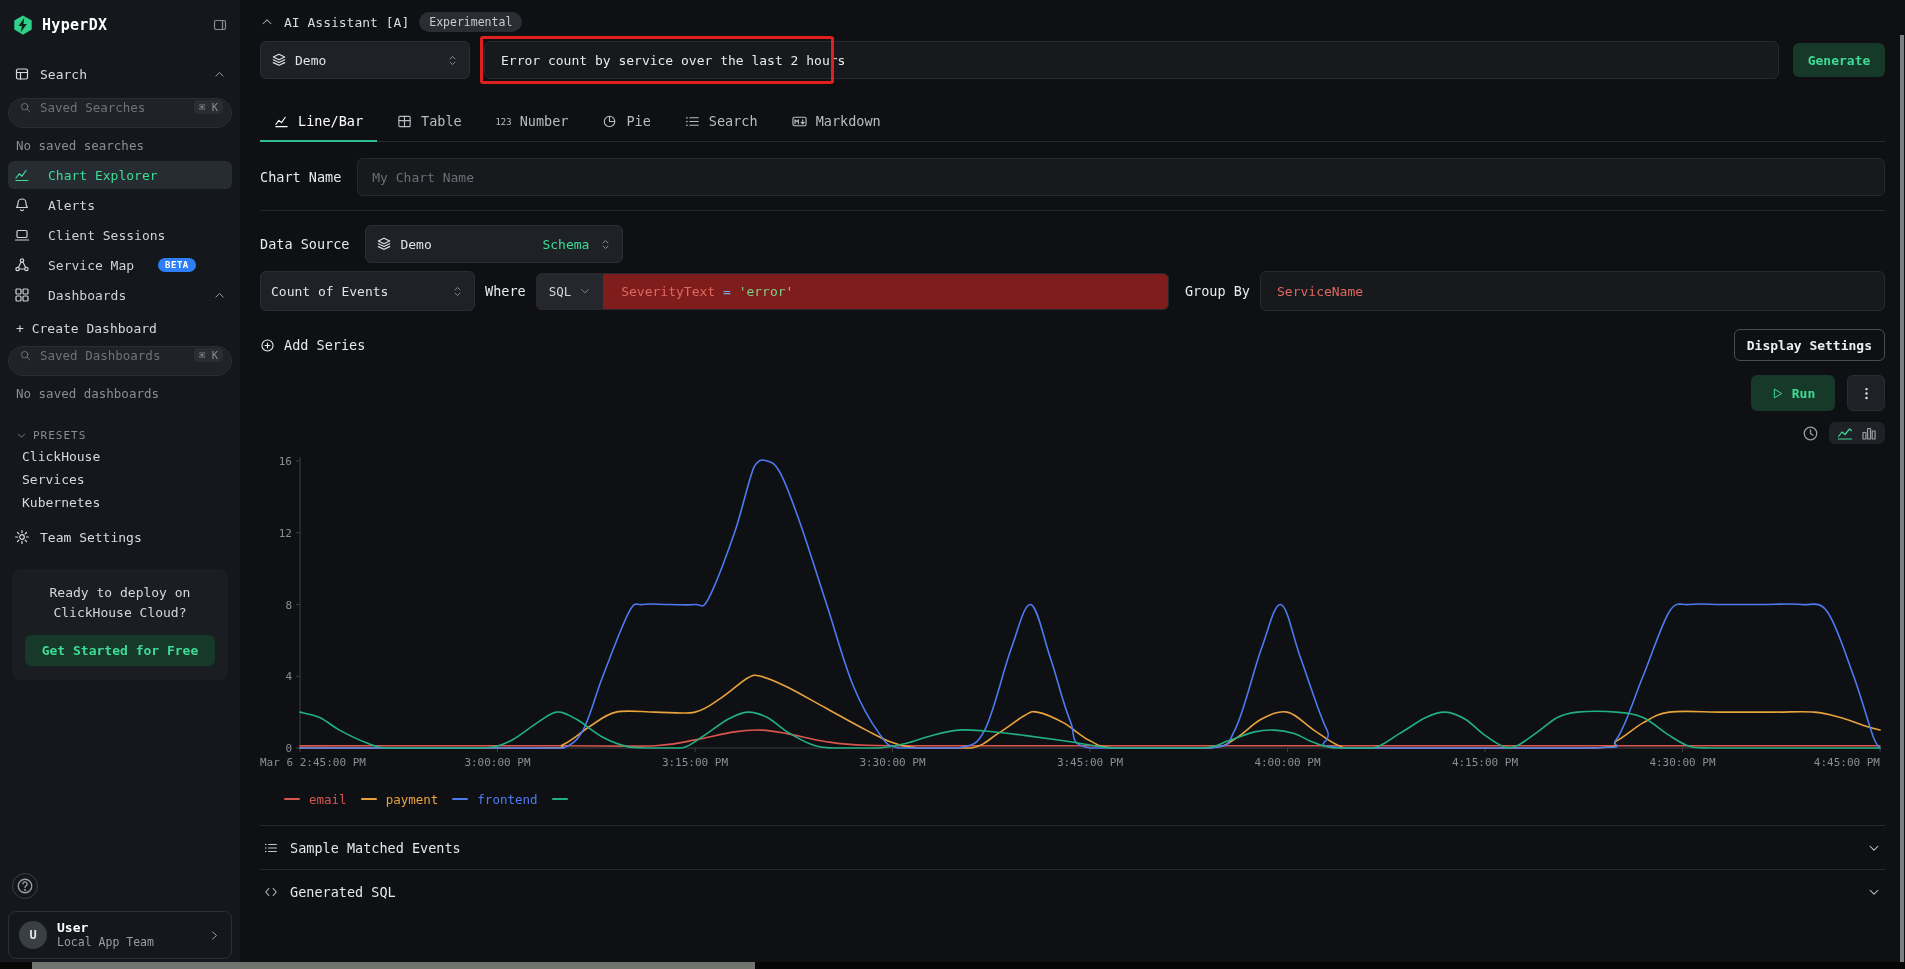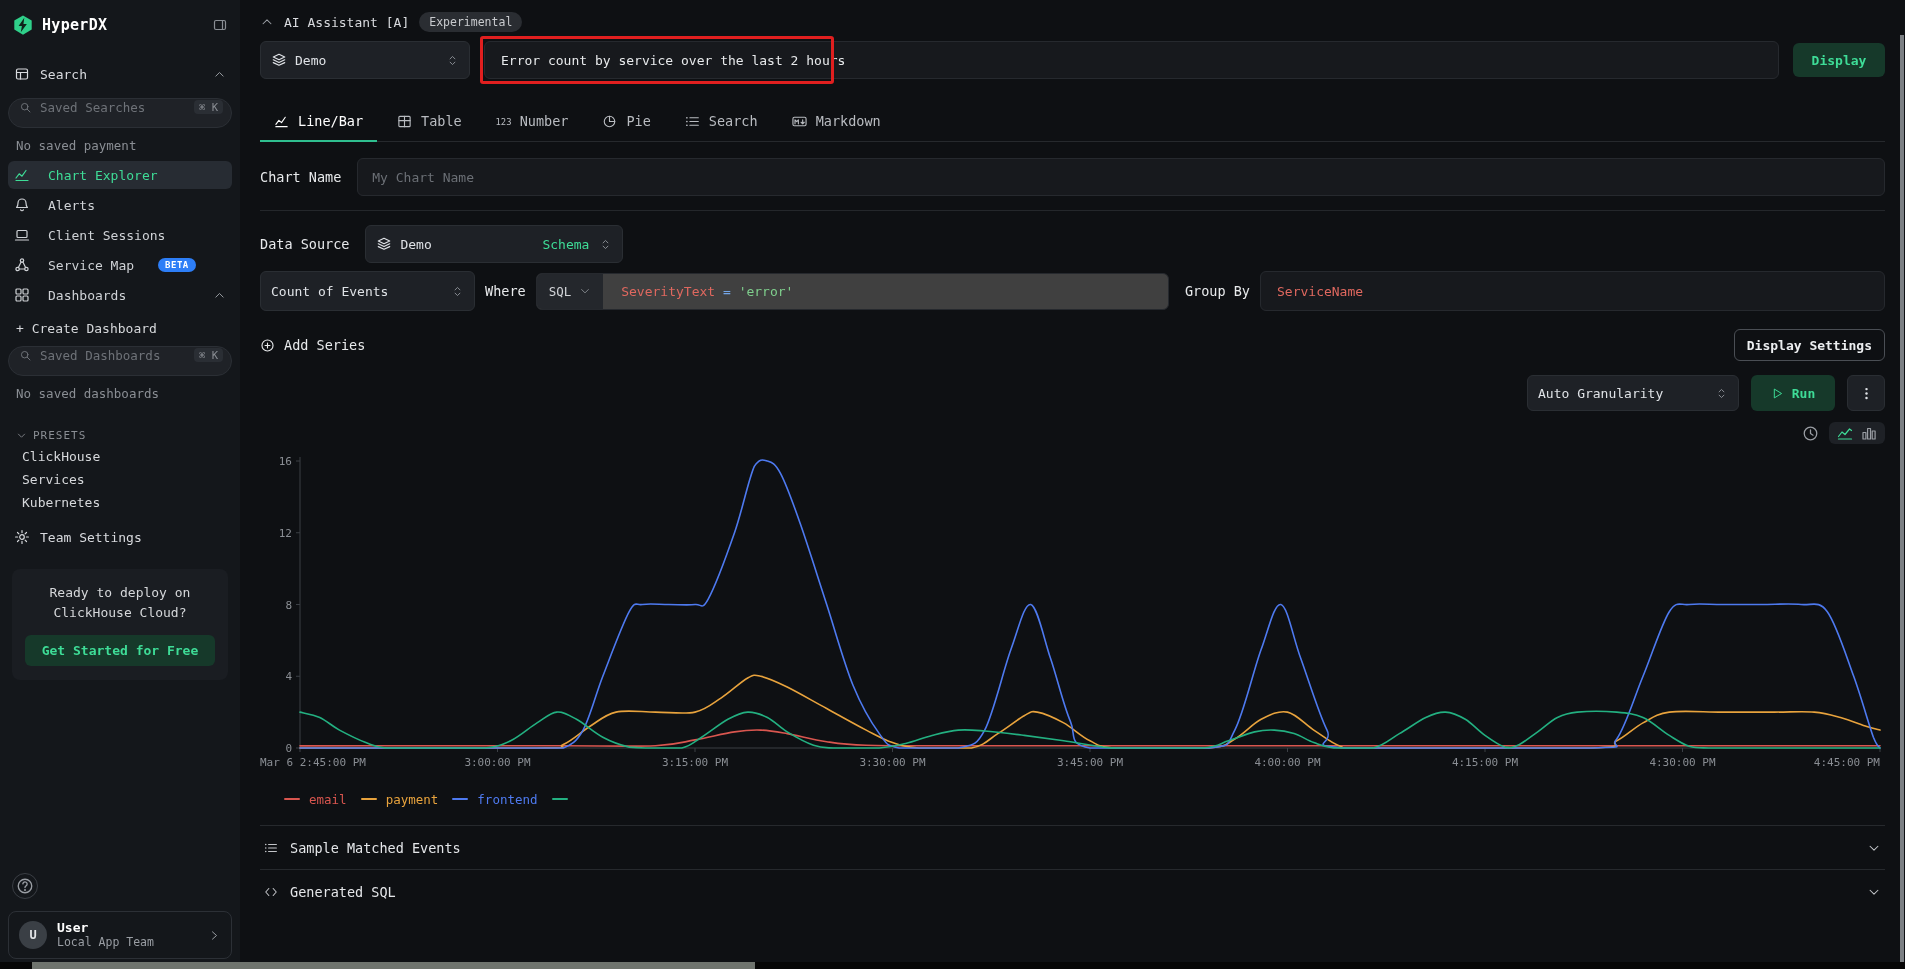--- a/index.html
+++ b/index.html
@@ -78,21 +78,21 @@
   .cn-row .tinput { flex:1; height:38px; }
   .hr { border:none; border-top:1px solid #24272b; margin-top:14px; }
   .ds-row { margin-top:14px; gap:16px; }
   .ds-select { width:258px; height:38px; }
   .schema { margin-left:auto; color:#3edc97; }
   .alias-row { margin-top:30px; gap:12px; }
   .alias-rule { flex:1; height:1px; background:#24272b; }
   .alias-input { width:152px; height:32px; }
   .series-row { margin-top:8px; gap:10px; }
   .agg-select { width:215px; height:40px; }
-  .where-wrap { flex:1; display:flex; align-items:center; background:#404040; border:1px solid #26292e;
+  .where-wrap { flex:1; display:flex; align-items:center; background:#7f1d1d; border:1px solid #26292e;
                 border-radius:6px; height:37px; overflow:hidden; }
   .sql-chip { display:flex; align-items:center; gap:8px; background:#24272c; height:100%; padding:0 12px;
               color:#d3d5d9; font-size:12.5px; }
   .where-q { padding:0 18px; font-size:13px; white-space:nowrap; }
   .gb-label { margin-left:6px; }
   .gb-input { width:625px; height:40px; display:flex; align-items:center; background:#17191d;
               border:1px solid #26292e; border-radius:6px; padding:0 16px; }
   .add-row { margin-top:18px; justify-content:space-between; }
   .add-series { display:flex; align-items:center; gap:9px; color:#e8eaec; font-size:13.5px; background:none; border:none;
                 font-family:inherit; }
@@ -171,21 +171,21 @@
     <div class="side-search">
       <span class="ic-slot">
           <svg width="13" height="13" viewBox="0 0 16 16" fill="none" stroke="currentColor" stroke-width="1.2" stroke-linecap="round" stroke-linejoin="round">
             <circle cx="7" cy="7" r="4"></circle>
             <line x1="10.2" y1="10.2" x2="13.5" y2="13.5"></line>
           </svg>
         </span>
       <span class="ph">Saved Searches</span>
       <span class="kbd">⌘ K</span>
     </div>
-    <div class="side-note">No saved payment</div>
+    <div class="side-note">No saved searches</div>
 
     <div class="side-nav" id="side-nav">
         <div class="side-item active">
           <span class="ic-slot">
             <svg width="16" height="16" viewBox="0 0 16 16" fill="none" stroke="currentColor" stroke-width="1.2" stroke-linecap="round" stroke-linejoin="round">
               <path d="M2 13.5h12"></path>
               <path d="M2 11l3.2-4.2 2.8 2.4 4-5.7"></path>
             </svg>
           </span>
           <span>Chart Explorer</span>
@@ -331,21 +331,21 @@
         <span class="chev ic-slot">
             <svg width="13" height="13" viewBox="0 0 16 16" fill="none" stroke="currentColor" stroke-width="1.2" stroke-linecap="round" stroke-linejoin="round">
               <path d="M5 6L8 3l3 3M5 10l3 3 3-3"></path>
             </svg>
           </span>
       </div>
       <div class="prompt-wrap">
         <input class="prompt-input" value="Error count by service over the last 2 hours" style="">
         <div class="red-box"></div>
       </div>
-      <button class="gen-btn">Display</button>
+      <button class="gen-btn">Generate</button>
     </div>
 
     <div class="tabs" id="tabs">
         <div class="tab active">
           <span class="ic-slot">
             <svg width="15" height="15" viewBox="0 0 16 16" fill="none" stroke="currentColor" stroke-width="1.2" stroke-linecap="round" stroke-linejoin="round">
               <path d="M2 13.5h12"></path>
               <path d="M2 11l3.2-4.2 2.8 2.4 4-5.7"></path>
             </svg>
           </span>
@@ -461,28 +461,20 @@
               <circle cx="8" cy="8" r="5.9"></circle>
               <path d="M8 5.4v5.2M5.4 8h5.2"></path>
             </svg>
           </span>
         <span>Add Series</span>
       </button>
       <button class="disp-btn">Display Settings</button>
     </div>
 
     <div class="frow run-row">
-      <div class="select gran-select">
-        <span>Auto Granularity</span>
-        <span class="chev ic-slot">
-            <svg width="13" height="13" viewBox="0 0 16 16" fill="none" stroke="currentColor" stroke-width="1.2" stroke-linecap="round" stroke-linejoin="round">
-              <path d="M5 6L8 3l3 3M5 10l3 3 3-3"></path>
-            </svg>
-          </span>
-      </div>
       <button class="run-btn">
         <span class="ic-slot">
             <svg width="13" height="13" viewBox="0 0 16 16" fill="none" stroke="currentColor" stroke-width="1.2" stroke-linecap="round" stroke-linejoin="round">
               <path d="M4.5 2.8L13 8L4.5 13.2z"></path>
             </svg>
           </span>
         <span>Run</span>
       </button>
       <button class="dots-btn">
         <span class="ic-slot">

